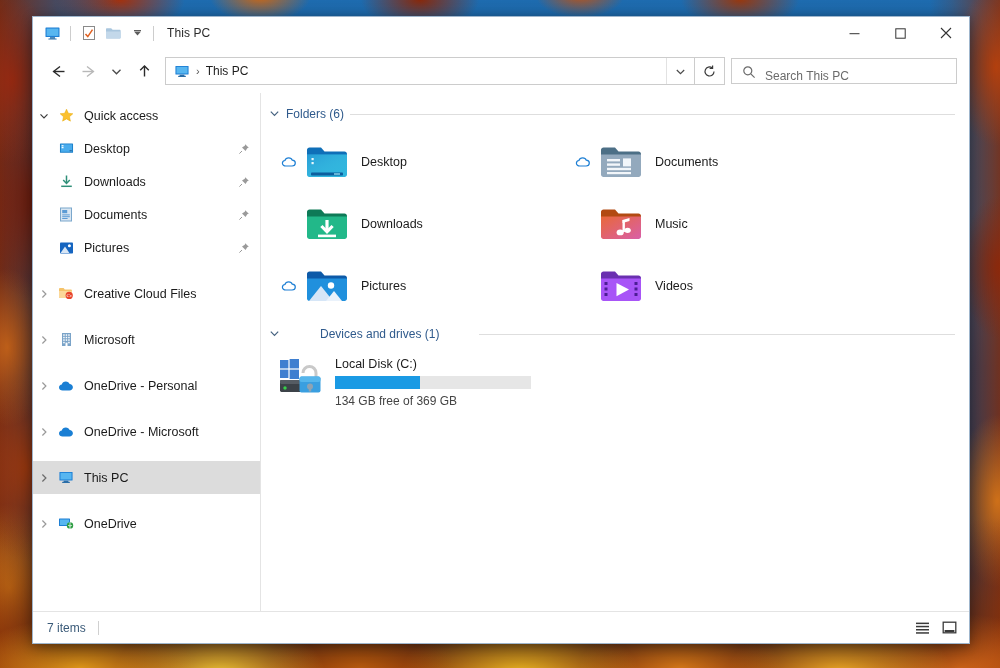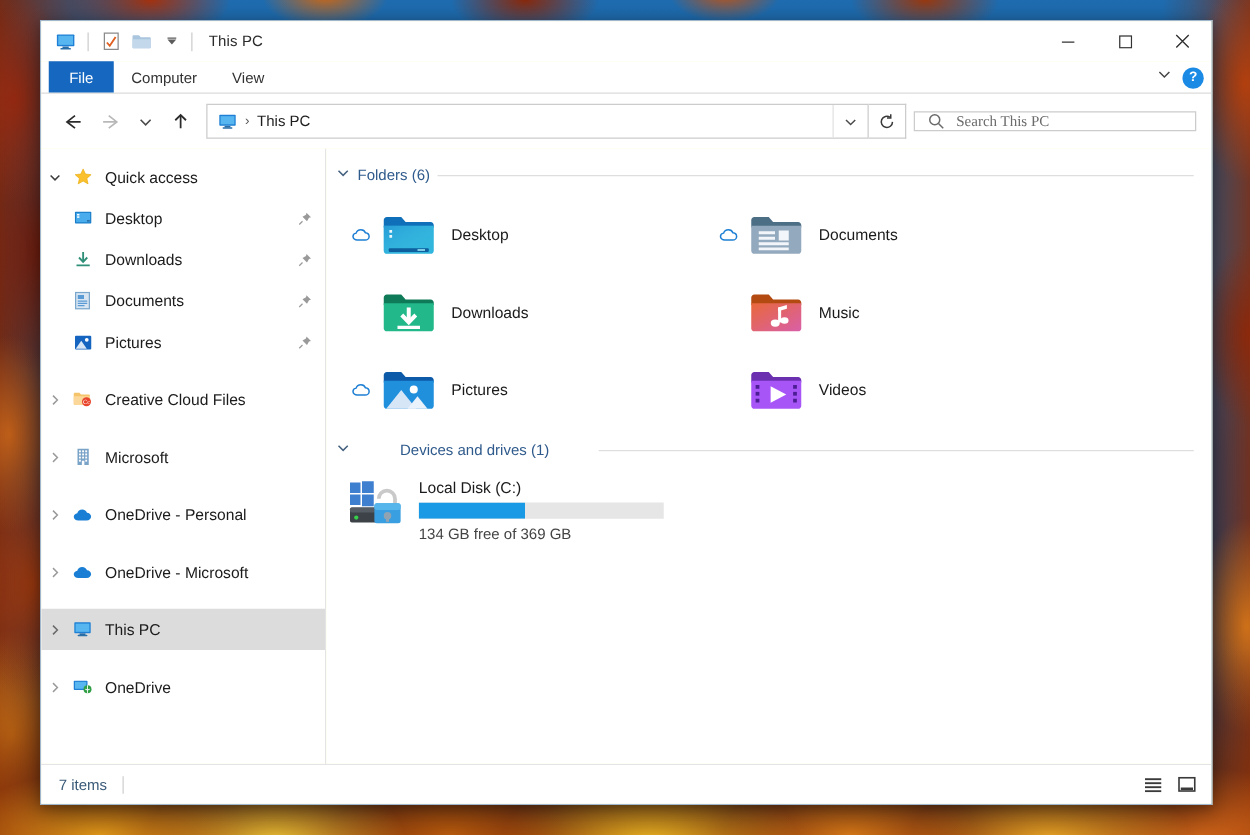--- a/index.html
+++ b/index.html
@@ -154,24 +154,24 @@
     display: flex; align-items: center; justify-content: center;
     border-left: 1px solid #e2e2e2;
   }
   .refreshbtn {
     width: 30px; height: 28px;
     border: 1px solid #cccccc; border-left: none;
     background: #fff;
     display: flex; align-items: center; justify-content: center;
   }
   .searchbox {
-    width: 226px; height: 16px;
+    width: 226px; height: 26px;
     border: 1px solid #cccccc; background: #fff;
-    display: flex; align-items: flex-start; margin-left: 6px;
-    padding-left: 10px; gap: 9px; font-family: Liberation Serif, serif;
+    display: flex; align-items: flex-end; margin-left: 6px;
+    padding-left: 10px; gap: 9px;
   }
   .search-ph { font-size: 12px; color: #6b6b6b; }
 
   
   .bodysplit { flex: 1 1 auto; display: flex; min-height: 0; }
 
   
   .sidebar {
     width: 228px; flex: 0 0 228px;
     background: #ffffff;
@@ -319,33 +319,20 @@
           </svg>
       </div>
       <div class="wc close">
         <svg width="12" height="12" viewBox="0 0 12 12">
             <path d="M1 1 L11 11 M11 1 L1 11" stroke="#333" stroke-width="1.1" fill="none"></path>
           </svg>
       </div>
     </div>
   </div>
 
-  <div class="ribbon">
-    <div class="rtab file">File</div>
-    <div class="rtab">Computer</div>
-    <div class="rtab">View</div>
-    <div class="ribbon-right">
-      <div>
-        <svg width="13" height="13" viewBox="0 0 13 13">
-            <path d="M2.5 4.6 L6.5 8.6 L10.5 4.6" fill="none" stroke="#444" stroke-width="1.2"></path>
-          </svg>
-      </div>
-      <div class="helpdot">?</div>
-    </div>
-  </div>
 
   <div class="addressrow">
     <div class="navbtn">
       <svg width="19" height="17" viewBox="0 0 19 17">
         <path d="M11 3.5 L4.6 8.5 L11 13.5" fill="none" stroke="#2b2b2b" stroke-width="1.4"></path>
         <path d="M4.6 8.5 L15.5 8.5" stroke="#2b2b2b" stroke-width="1.4"></path>
       </svg>
     </div>
     <div class="navbtn">
       <svg width="19" height="17" viewBox="0 0 19 17">

